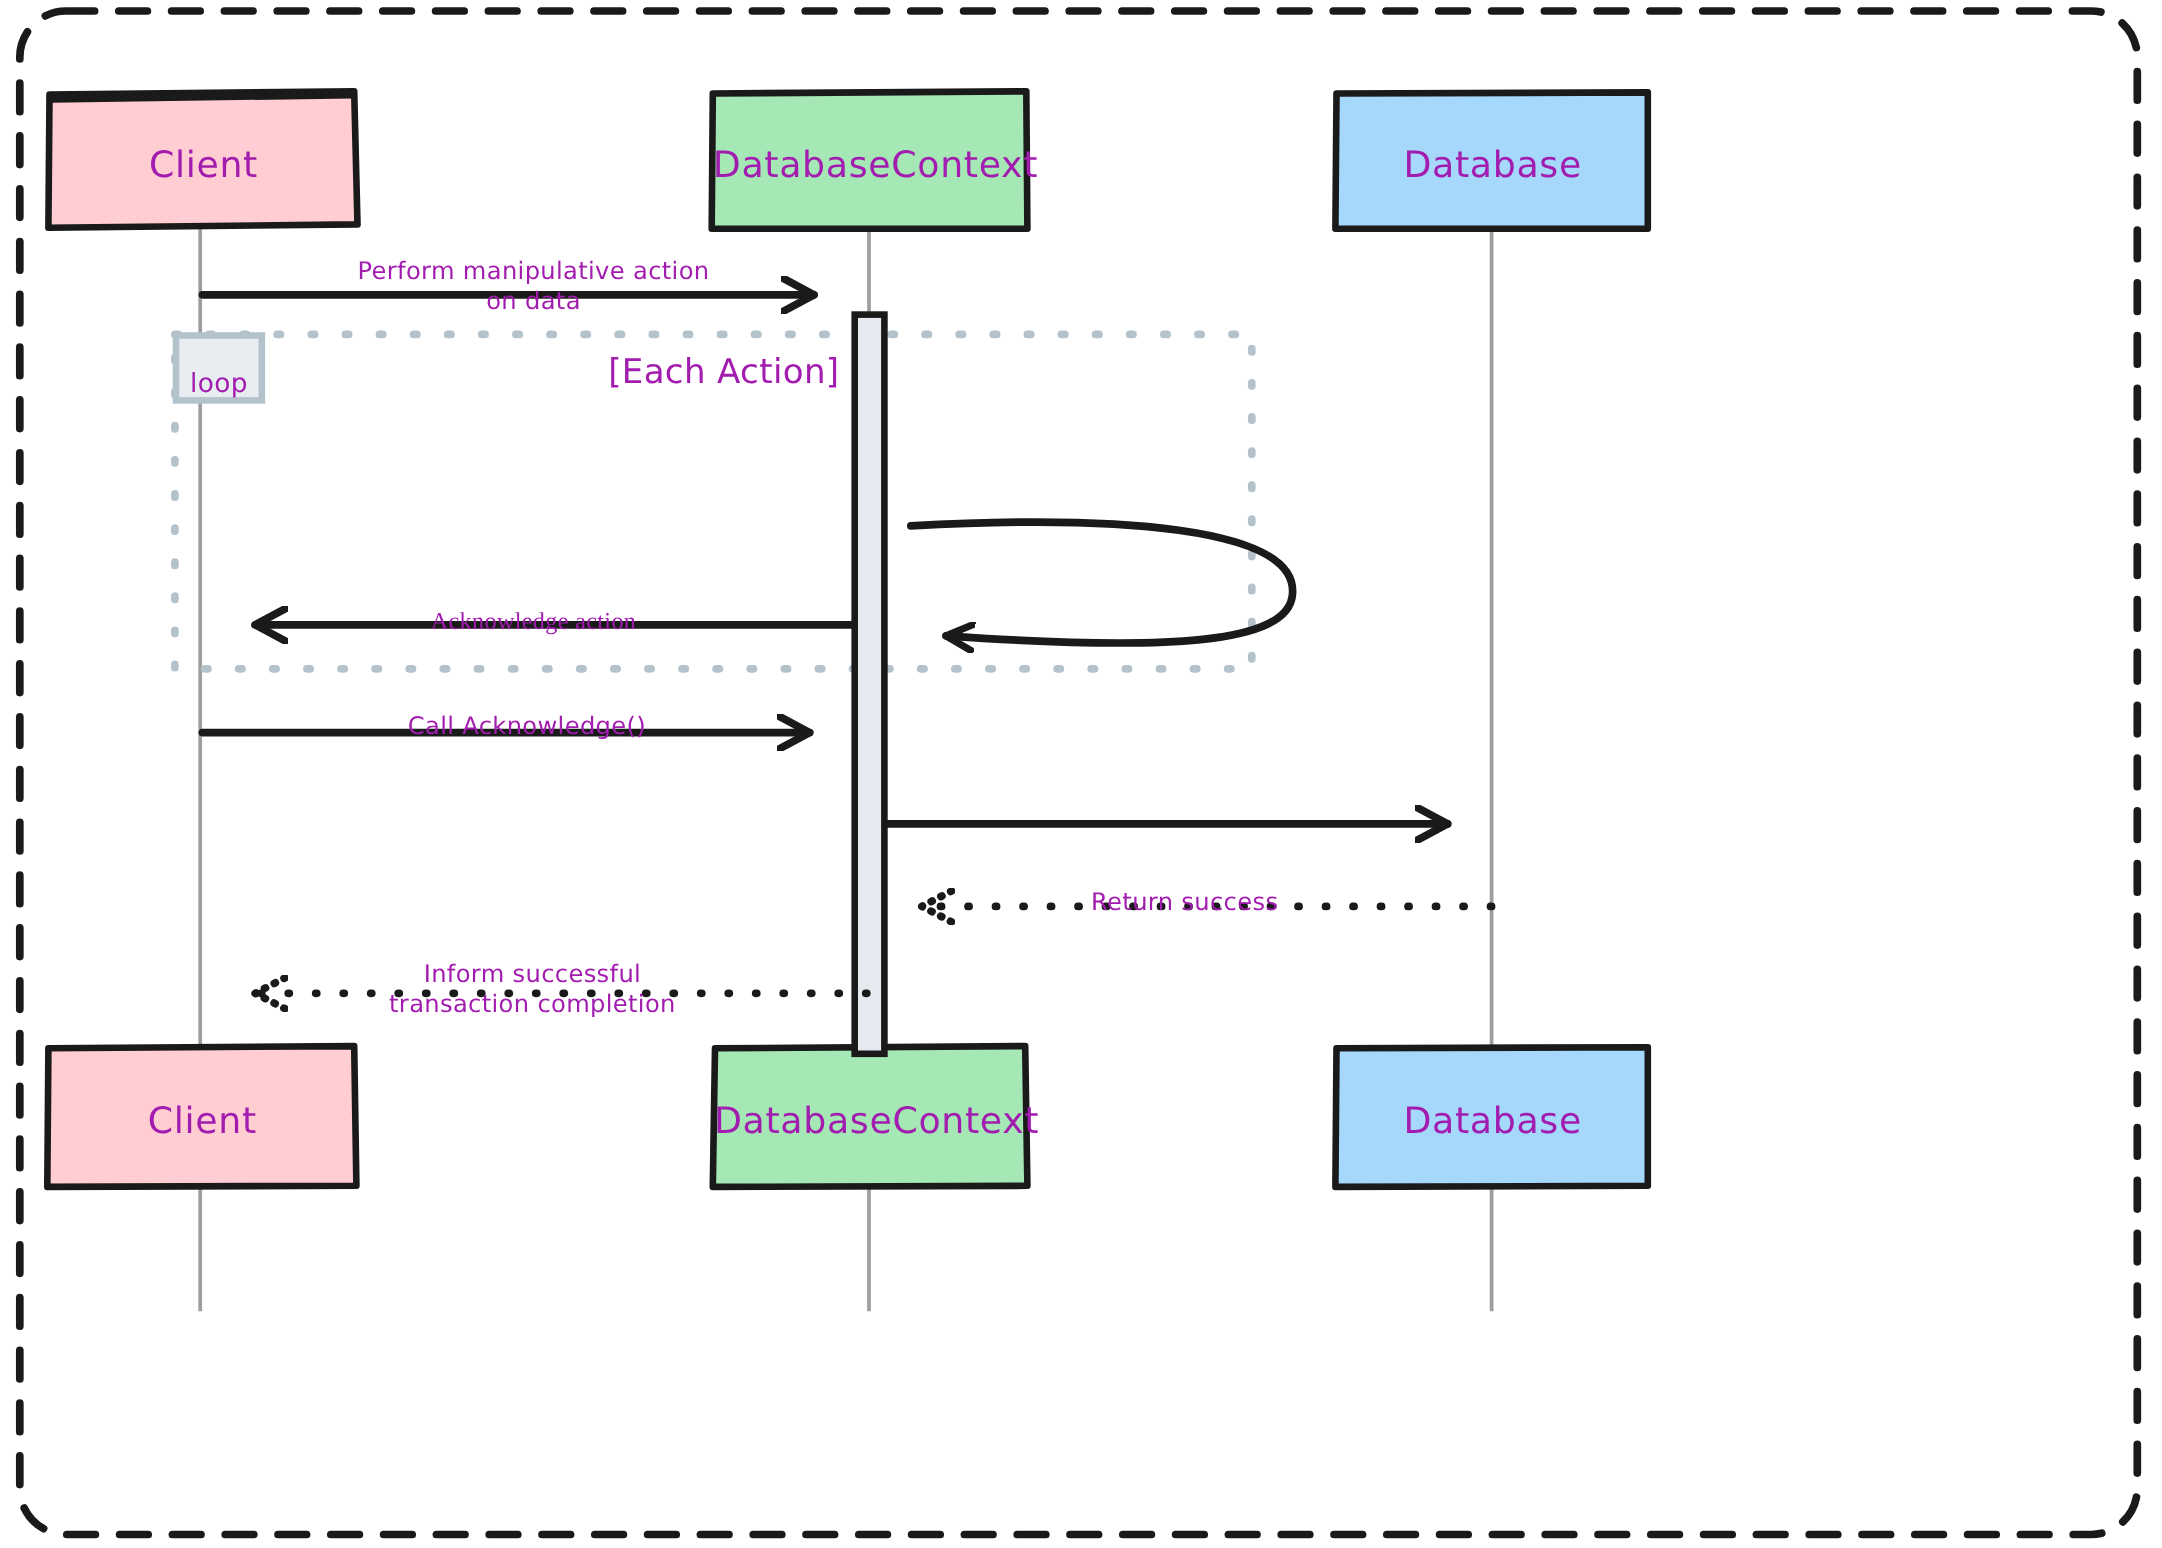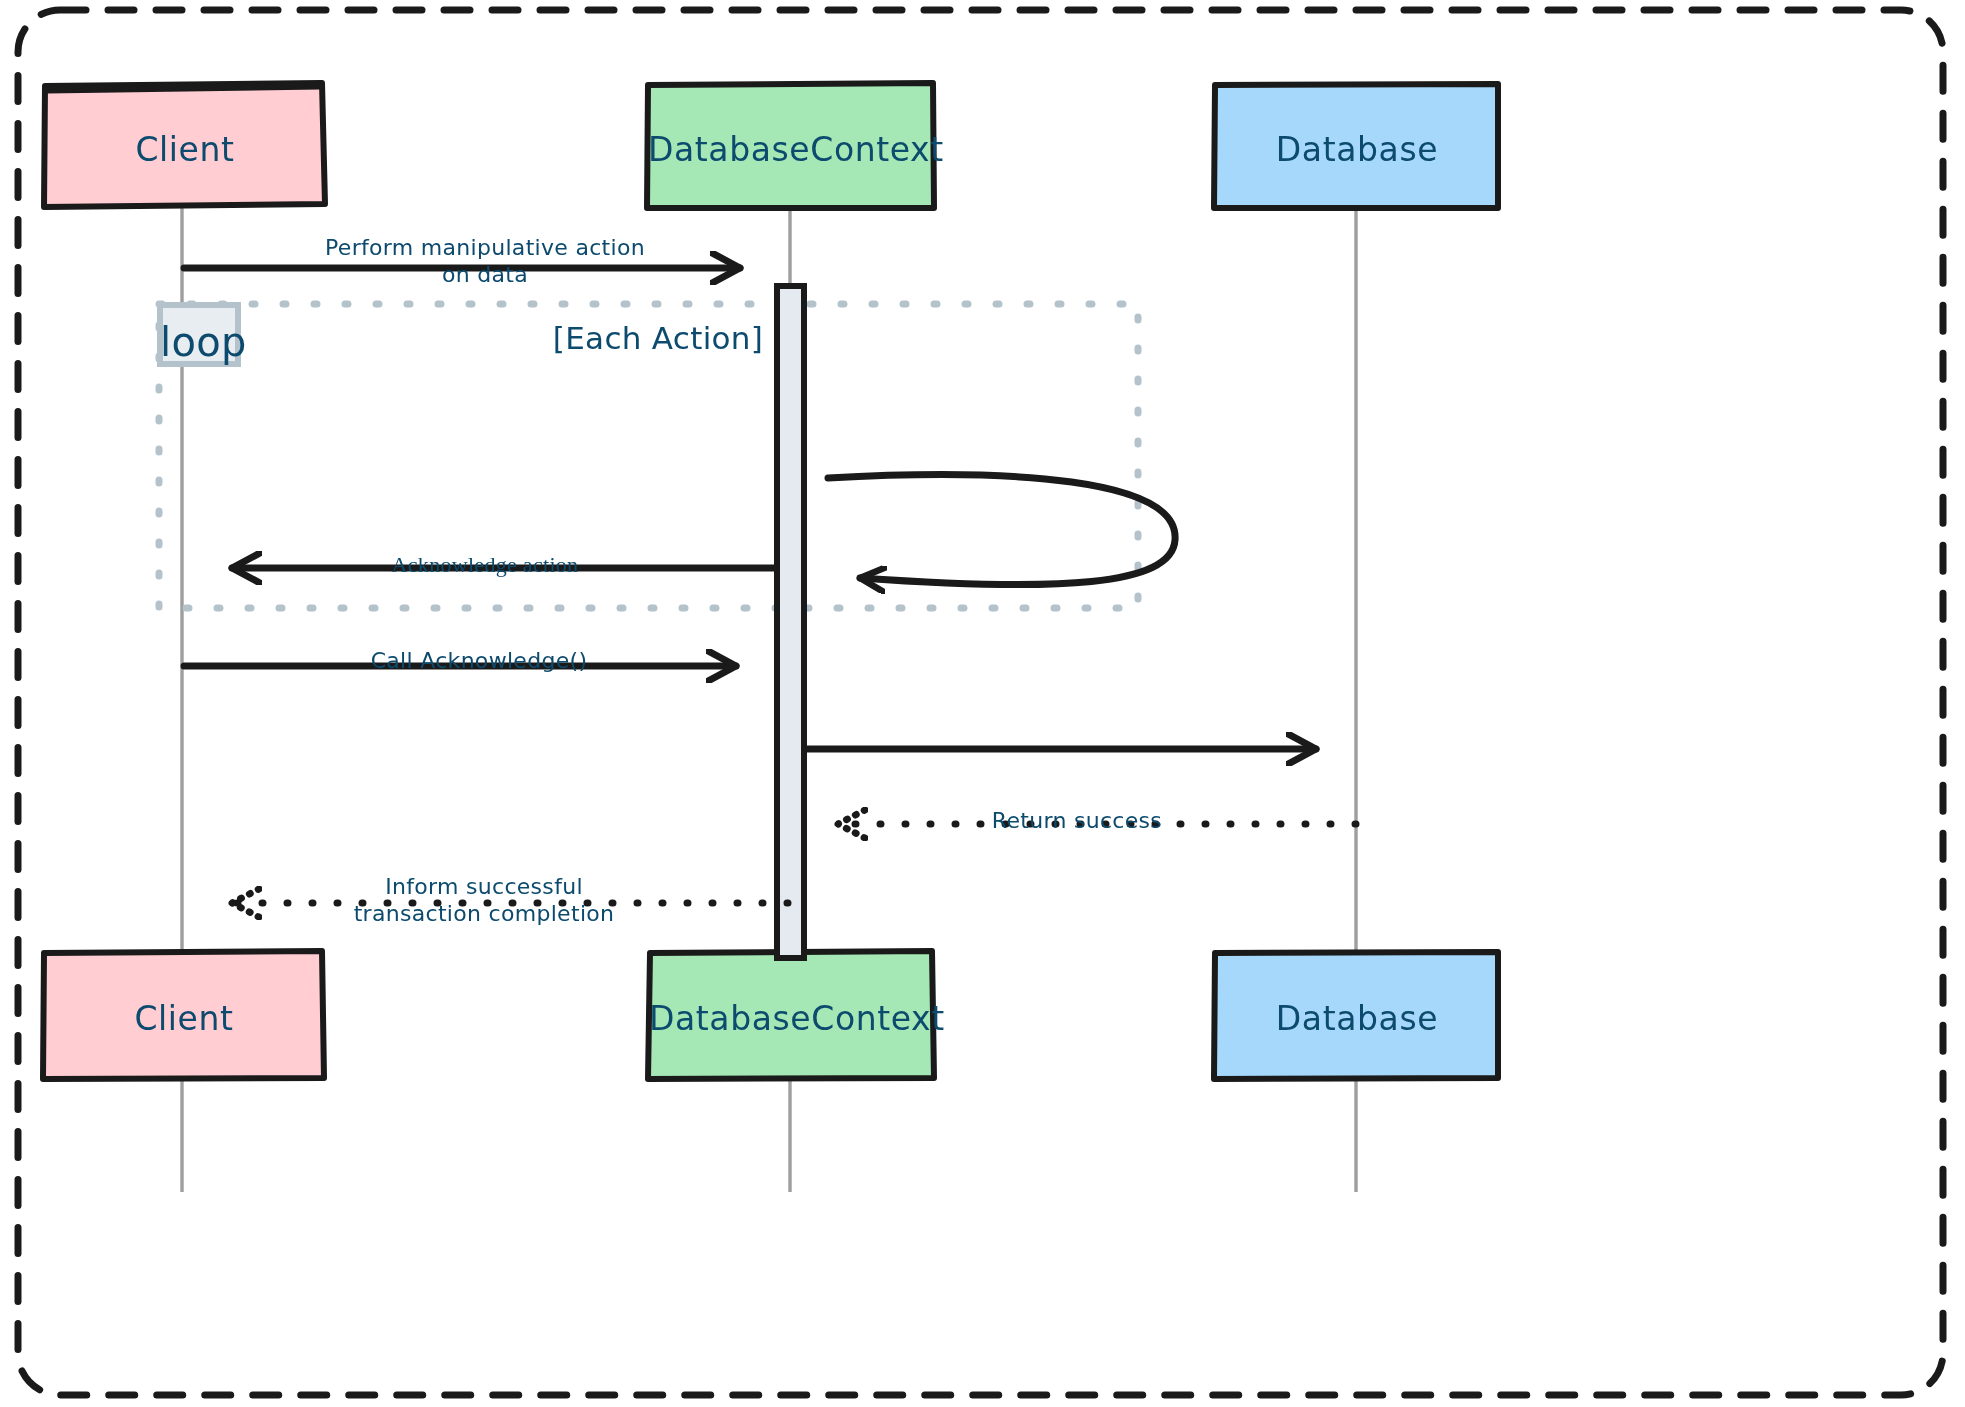--- a/index.html
+++ b/index.html
@@ -22,37 +22,38 @@
   #diagram-svg {
     position: absolute;
     left: 0;
     top: 0;
     width: 1965px;
     height: 1407px;
   }
   .lbl {
     position: absolute;
     font-family: "DejaVu Sans", sans-serif;
-    color: #0c4a6e;
+    color: #a21caf;
     white-space: pre;
     text-align: center;
     line-height: 1.22;
     pointer-events: none;
   }
   .participant-label {
     font-size: 33px;
     letter-spacing: 0.6px;
   }
   .msg-label {
     font-size: 22px;
     letter-spacing: 0.3px;
   }
   .loop-tag {
-    font-size: 40px;
+    font-size: 24px;
     letter-spacing: 0.3px;
+    margin-top: 16px;
   }
   .cond-label {
     font-size: 31px;
     letter-spacing: 0.3px;
   }
 </style>
 </head>
 <body>
 
 <div id="canvas">

